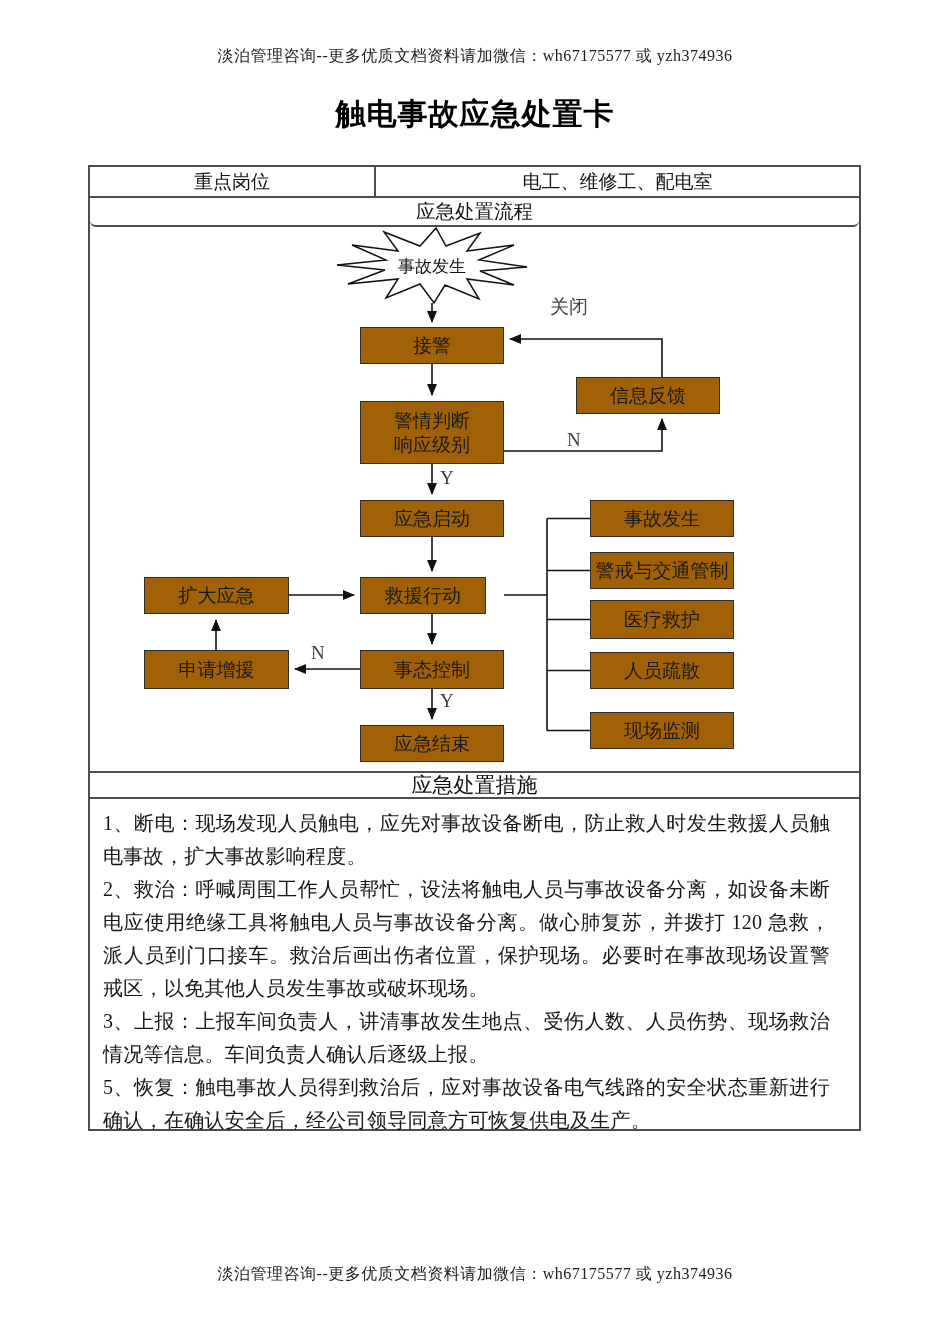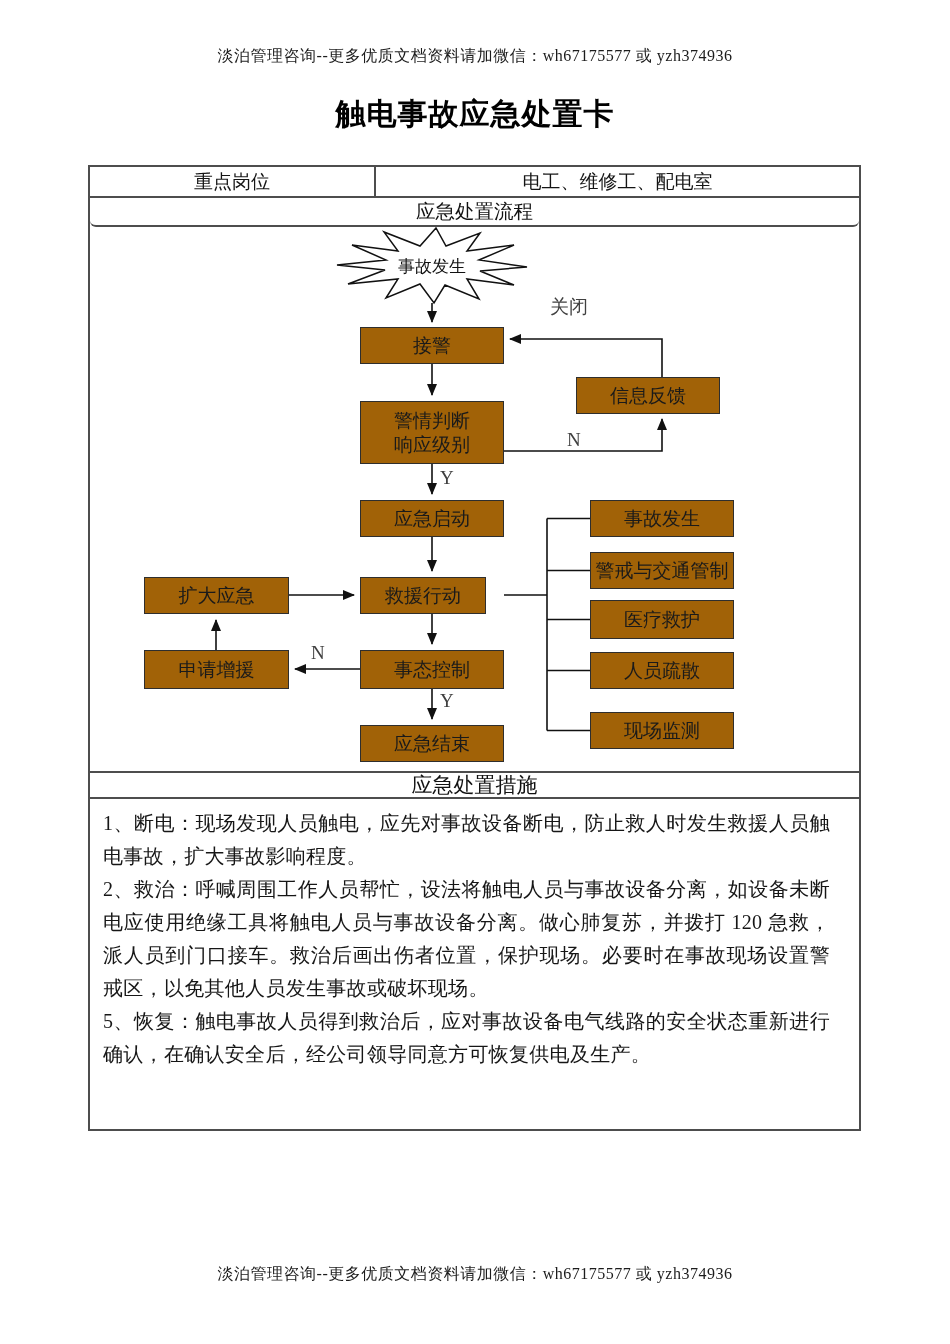--- a/index.html
+++ b/index.html
@@ -142,18 +142,19 @@
       <span class="flow-label lbl-n2">N</span>
       <span class="flow-label lbl-y2">Y</span>
     </div>
   </div>
 
   <div class="t-row row-measures-title">应急处置措施</div>
 
   <div class="t-row row-measures measures">
     <p>1、断电：现场发现人员触电，应先对事故设备断电，防止救人时发生救援人员触电事故，扩大事故影响程度。</p>
     <p>2、救治：呼喊周围工作人员帮忙，设法将触电人员与事故设备分离，如设备未断电应使用绝缘工具将触电人员与事故设备分离。做心肺复苏，并拨打 120 急救，派人员到门口接车。救治后画出伤者位置，保护现场。必要时在事故现场设置警戒区，以免其他人员发生事故或破坏现场。</p>
+    <p>3、上报：上报车间负责人，讲清事故发生地点、受伤人数、人员伤势、现场救治情况等信息。车间负责人确认后逐级上报。</p>
     <p>5、恢复：触电事故人员得到救治后，应对事故设备电气线路的安全状态重新进行确认，在确认安全后，经公司领导同意方可恢复供电及生产。</p>
   </div>
 
 </div>
 
 <div class="promo bottom">淡泊管理咨询--更多优质文档资料请加微信：wh67175577 或 yzh374936</div>
 
 </body></html>

